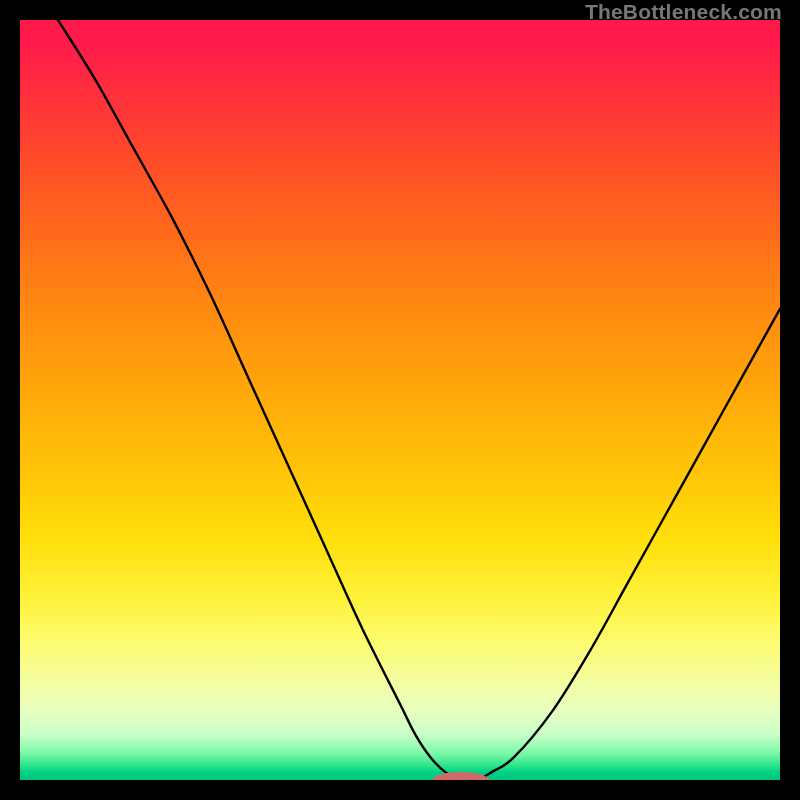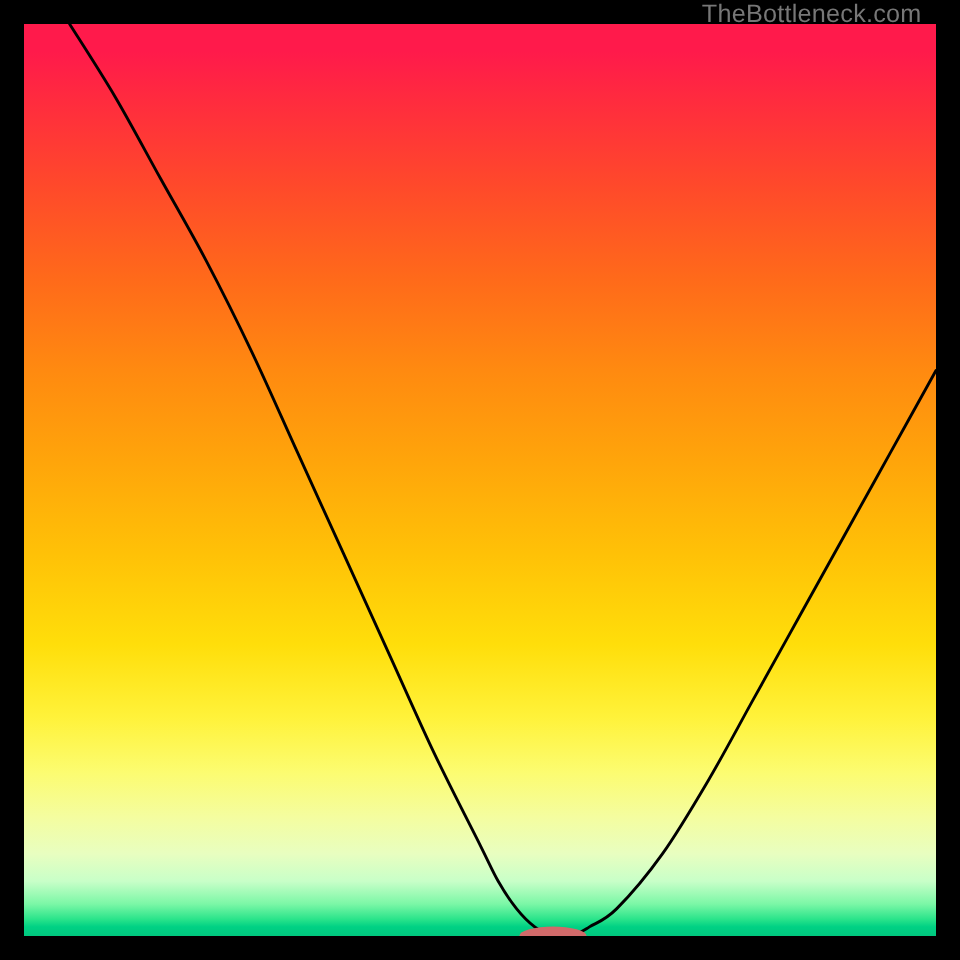--- a/index.html
+++ b/index.html
@@ -47,24 +47,24 @@
   .curve-svg {
     position: absolute;
     left: 0;
     top: 0;
     width: 760px;
     height: 760px;
   }
   .watermark {
     position: absolute;
     top: 0px;
-    right: 32px;
+    right: 18px;
     color: #777;
     font-size: 21px;
-    font-weight: 400;
+    font-weight: 700;
     letter-spacing: 0.2px;
     user-select: none;
   }
 </style>
 </head>
 <body>
 
 <div class="frame">
   <div class="watermark">TheBottleneck.com</div>
   <div class="plot">

